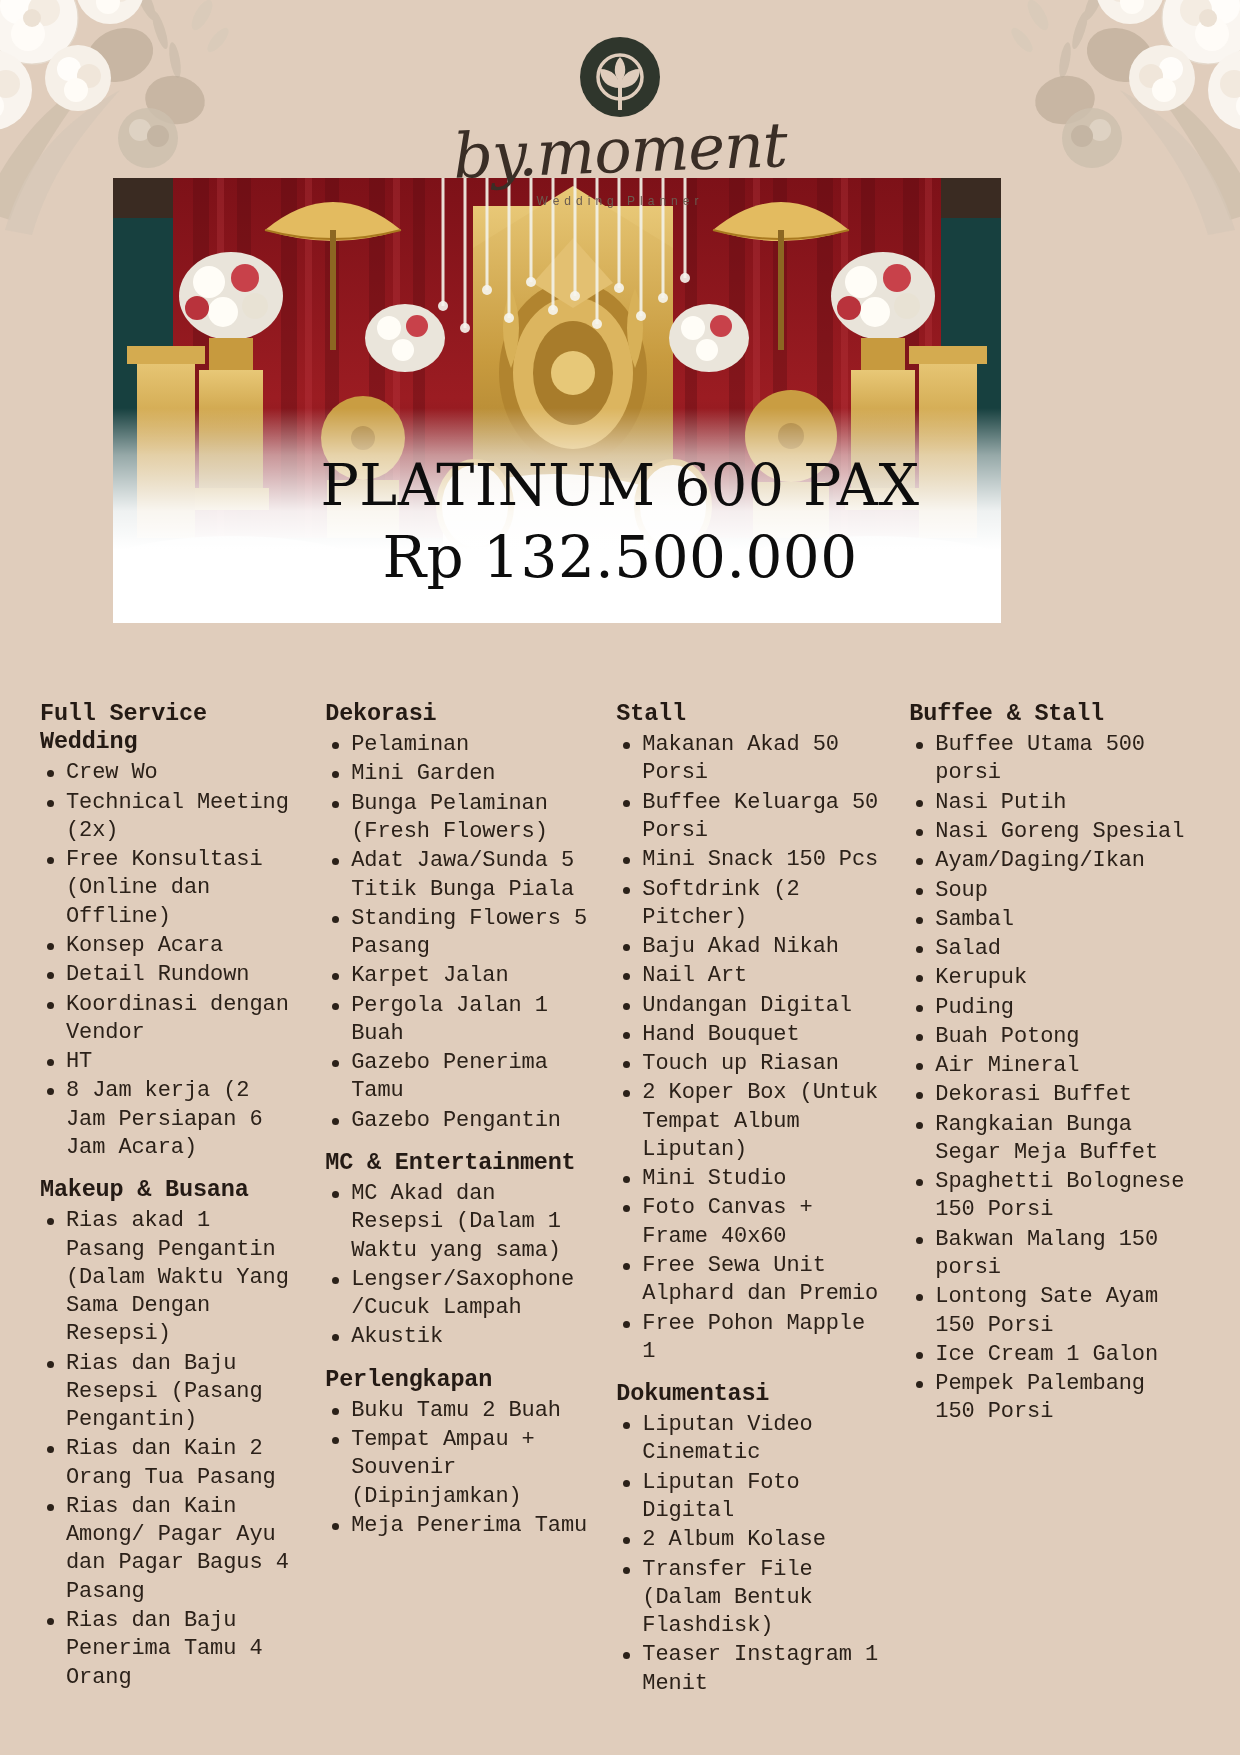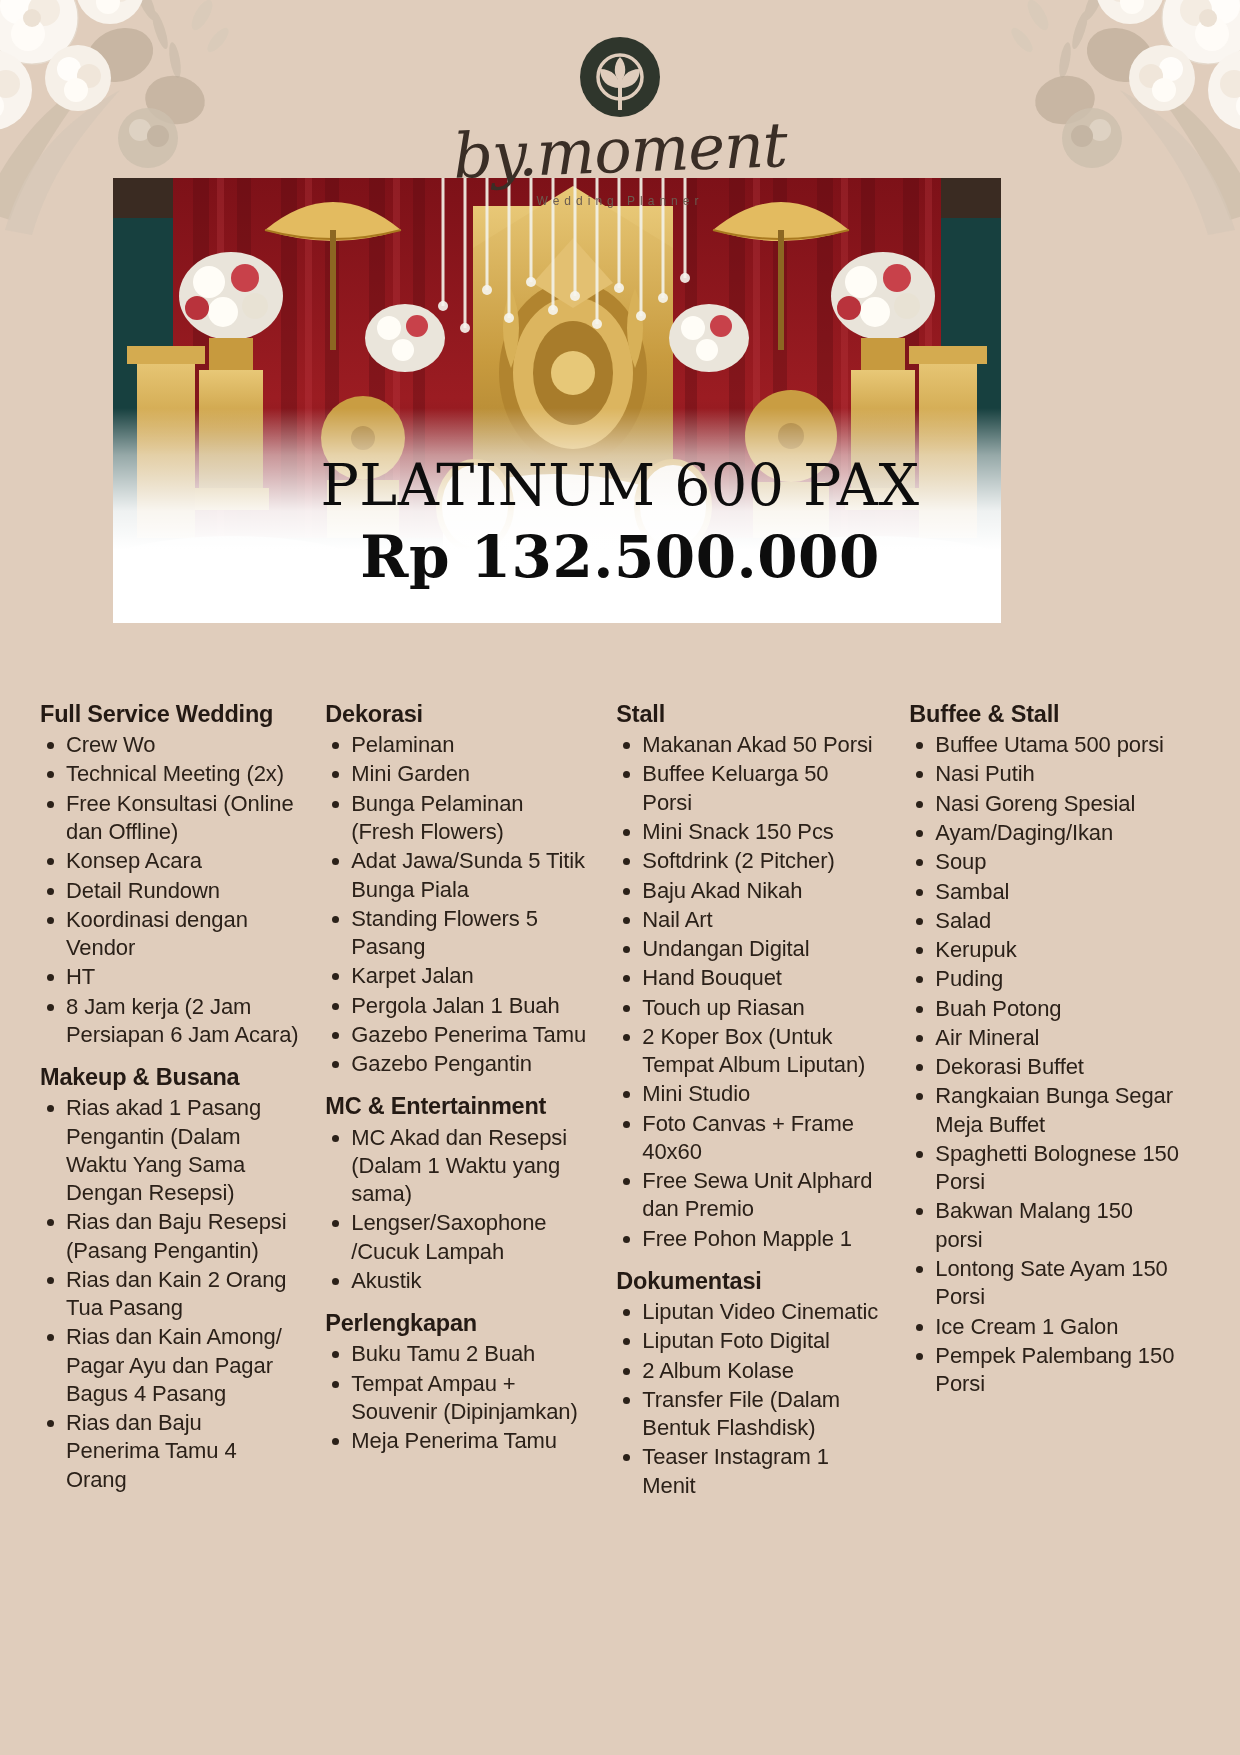--- a/index.html
+++ b/index.html
@@ -98,32 +98,33 @@
     font-size: 57px;
     letter-spacing: 0.5px;
     line-height: 1.05;
     font-weight: 400;
   }
   #package-price {
     font-size: 58px;
     letter-spacing: 0.5px;
     line-height: 1.1;
     margin-top: 10px;
-    font-weight: 700;
+    font-weight: 400;
   }
 
   
   #columns {
     position: absolute;
     left: 40px;
     top: 700px;
     width: 1160px;
     display: flex;
     gap: 12px;
     z-index: 6;
+    font-family: Liberation Mono, monospace;
   }
   .col { width: 290px; padding-right: 14px; }
   .col:nth-child(1) { width: 282px; }
   .col:nth-child(2) { width: 288px; }
   .col:nth-child(3) { width: 290px; }
   .col:nth-child(4) { width: 300px; }
 
   .group { margin-bottom: 14px; }
   .group-title {
     font-weight: bold;

